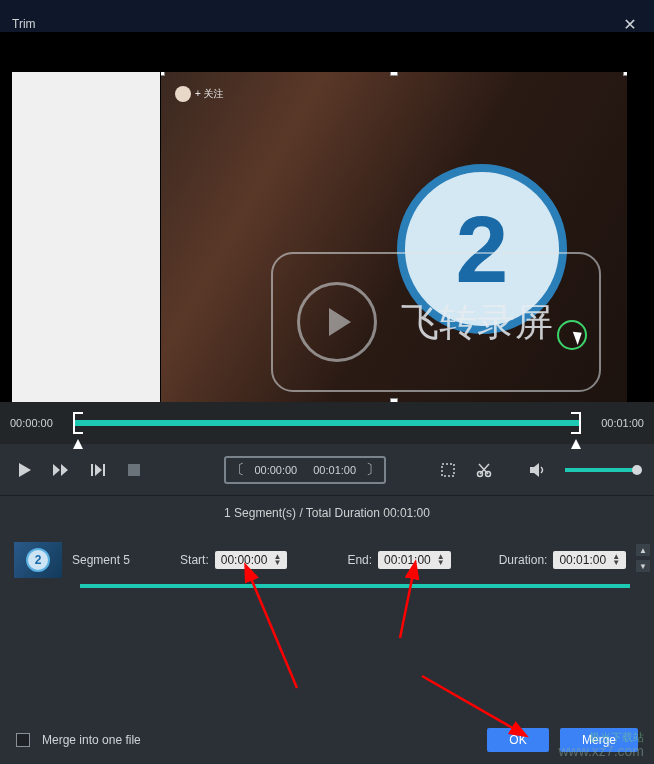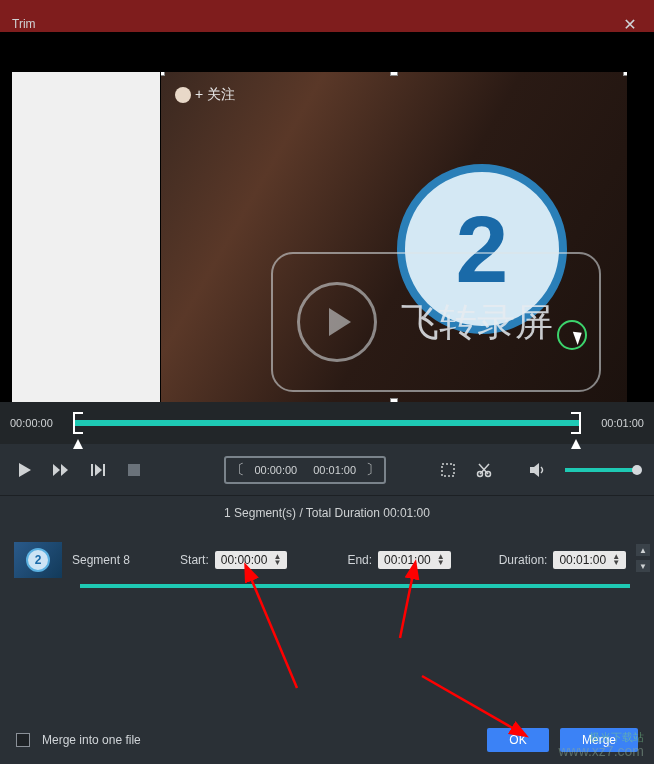--- a/index.html
+++ b/index.html
@@ -7,21 +7,21 @@
     width: 654px; height: 764px;
     background: #2a3036;
     font-family: Arial, sans-serif;
     font-size: 12px;
     color: #d0d4d8;
     overflow: hidden;
     position: relative;
   }
   .titlebar {
     height: 32px;
-    background: #7f1d1d;
+    background: #0f172a;
     display: flex;
     align-items: center;
     justify-content: space-between;
     padding: 16px 4px 0 12px;
   }
   .titlebar .title { color: #cfd2d4; font-size: 12px; }
   .close-btn {
     width: 40px; height: 32px;
     display: flex; align-items: center; justify-content: center;
     color: #d0d4d8; font-size: 16px; cursor: pointer;
@@ -50,21 +50,21 @@
   .badge {
     position: absolute;
     top: 14px; left: 14px;
     display: flex; align-items: center;
     gap: 4px;
   }
   .badge .avatar {
     width: 16px; height: 16px; border-radius: 50%;
     background: #e8d8c8;
   }
-  .badge .txt { color: #e8e8e8; font-size: 14px; }
+  .badge .txt { color: #e8e8e8; font-size: 10px; }
   .countdown {
     position: absolute;
     right: 60px; top: 92px;
     width: 170px; height: 170px;
     border-radius: 50%;
     border: 8px solid #2a7fb8;
     background: #d4e8f4;
     display: flex; align-items: center; justify-content: center;
     font-size: 95px; font-weight: bold;
     color: #1a6aa8;
@@ -363,21 +363,21 @@
 </div>
 
 <div class="summary">1 Segment(s) / Total Duration 00:01:00</div>
 
 <div class="segment-row">
   <div class="thumb">
     <div style="width:24px;height:24px;border-radius:50%;border:2px solid #5ab0e0;background:#cde4f4;display:flex;align-items:center;justify-content:center;font-size:12px;color:#1a6aa8;">
       <span>2</span>
     </div>
   </div>
-  <span>Segment 8</span>
+  <span>Segment 5</span>
   <div style="width:30px;"></div>
   <div class="seg-info">
     <span>Start:</span>
     <div class="spin">
       <span>00:00:00</span>
       <span class="arrows">▲<br>▼</span>
     </div>
   </div>
   <div style="width:40px;"></div>
   <div class="seg-info">

